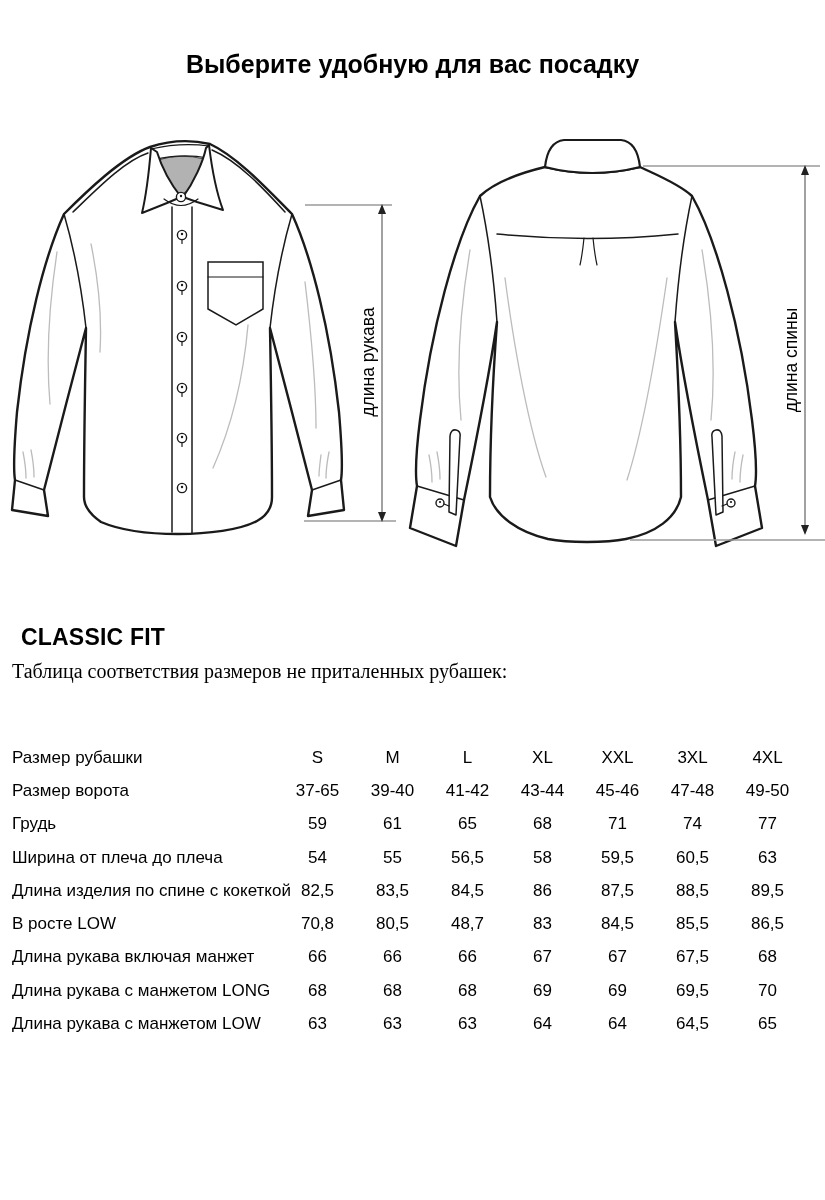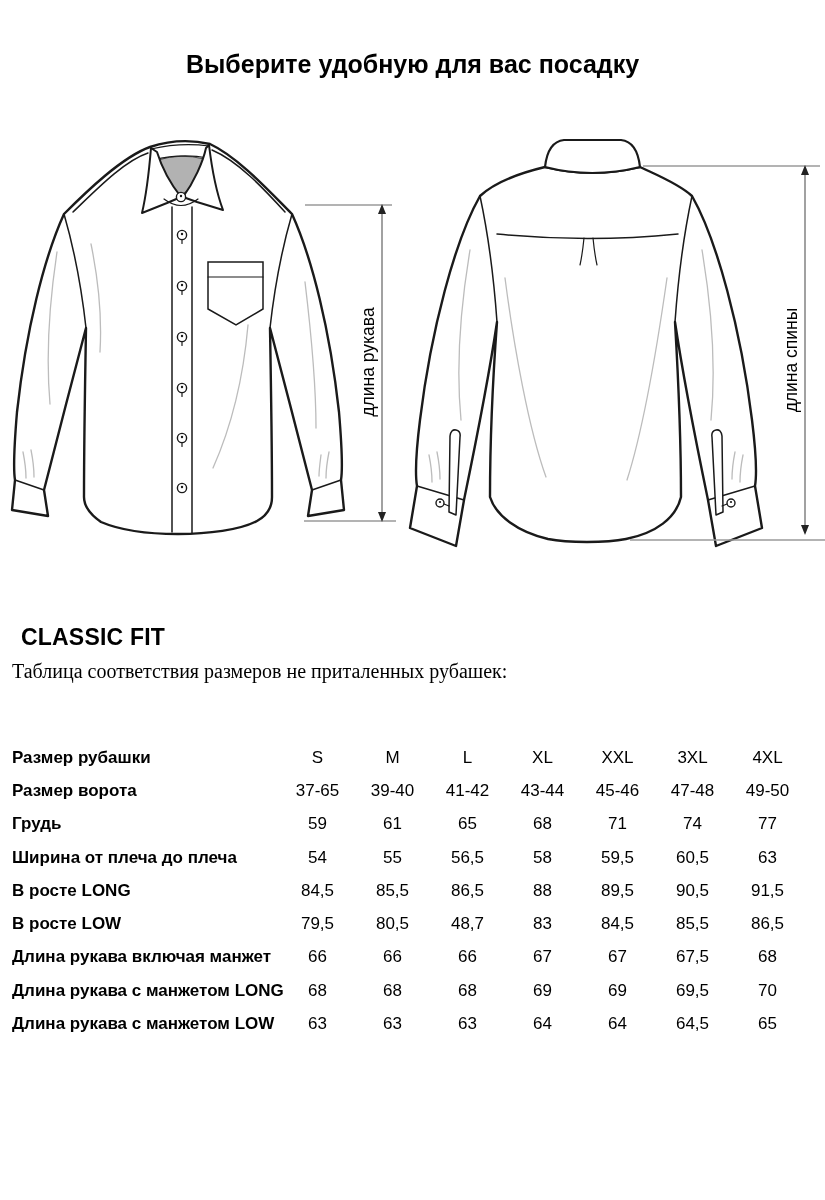--- a/index.html
+++ b/index.html
@@ -33,21 +33,21 @@
     font-size:20px;font-weight:400;font-family:Liberation Serif, serif;
   }
   table.size-table{
     position:absolute;top:741px;left:12px;width:793px;
     border-collapse:collapse;table-layout:fixed;
   }
   table.size-table td{
     height:33.3px;padding:0;font-size:17px;vertical-align:middle;
     white-space:nowrap;
   }
-  table.size-table td.lbl{width:268px;text-align:left;font-weight:bold;}
+  table.size-table td.lbl{width:268px;text-align:left;}
   table.size-table td.val{text-align:center;}
 </style>
 </head>
 <body>
 
 <div class="page">
 
   <h1 class="page-title">Выберите удобную для вас посадку</h1>
 
   <svg class="diagram" width="825" height="450" viewBox="0 130 825 450" xmlns="http://www.w3.org/2000/svg">
@@ -233,32 +233,32 @@
           <td class="lbl">Ширина от плеча до плеча</td>
           <td class="val">54</td>
           <td class="val">55</td>
           <td class="val">56,5</td>
           <td class="val">58</td>
           <td class="val">59,5</td>
           <td class="val">60,5</td>
           <td class="val">63</td>
         </tr>
         <tr>
-          <td class="lbl">В росте LONG</td>
+          <td class="lbl">Длина изделия по спине с кокеткой</td>
+          <td class="val">82,5</td>
+          <td class="val">83,5</td>
           <td class="val">84,5</td>
-          <td class="val">85,5</td>
-          <td class="val">86,5</td>
-          <td class="val">88</td>
+          <td class="val">86</td>
+          <td class="val">87,5</td>
+          <td class="val">88,5</td>
           <td class="val">89,5</td>
-          <td class="val">90,5</td>
-          <td class="val">91,5</td>
         </tr>
         <tr>
           <td class="lbl">В росте LOW</td>
-          <td class="val">79,5</td>
+          <td class="val">70,8</td>
           <td class="val">80,5</td>
           <td class="val">48,7</td>
           <td class="val">83</td>
           <td class="val">84,5</td>
           <td class="val">85,5</td>
           <td class="val">86,5</td>
         </tr>
         <tr>
           <td class="lbl">Длина рукава включая манжет</td>
           <td class="val">66</td>

